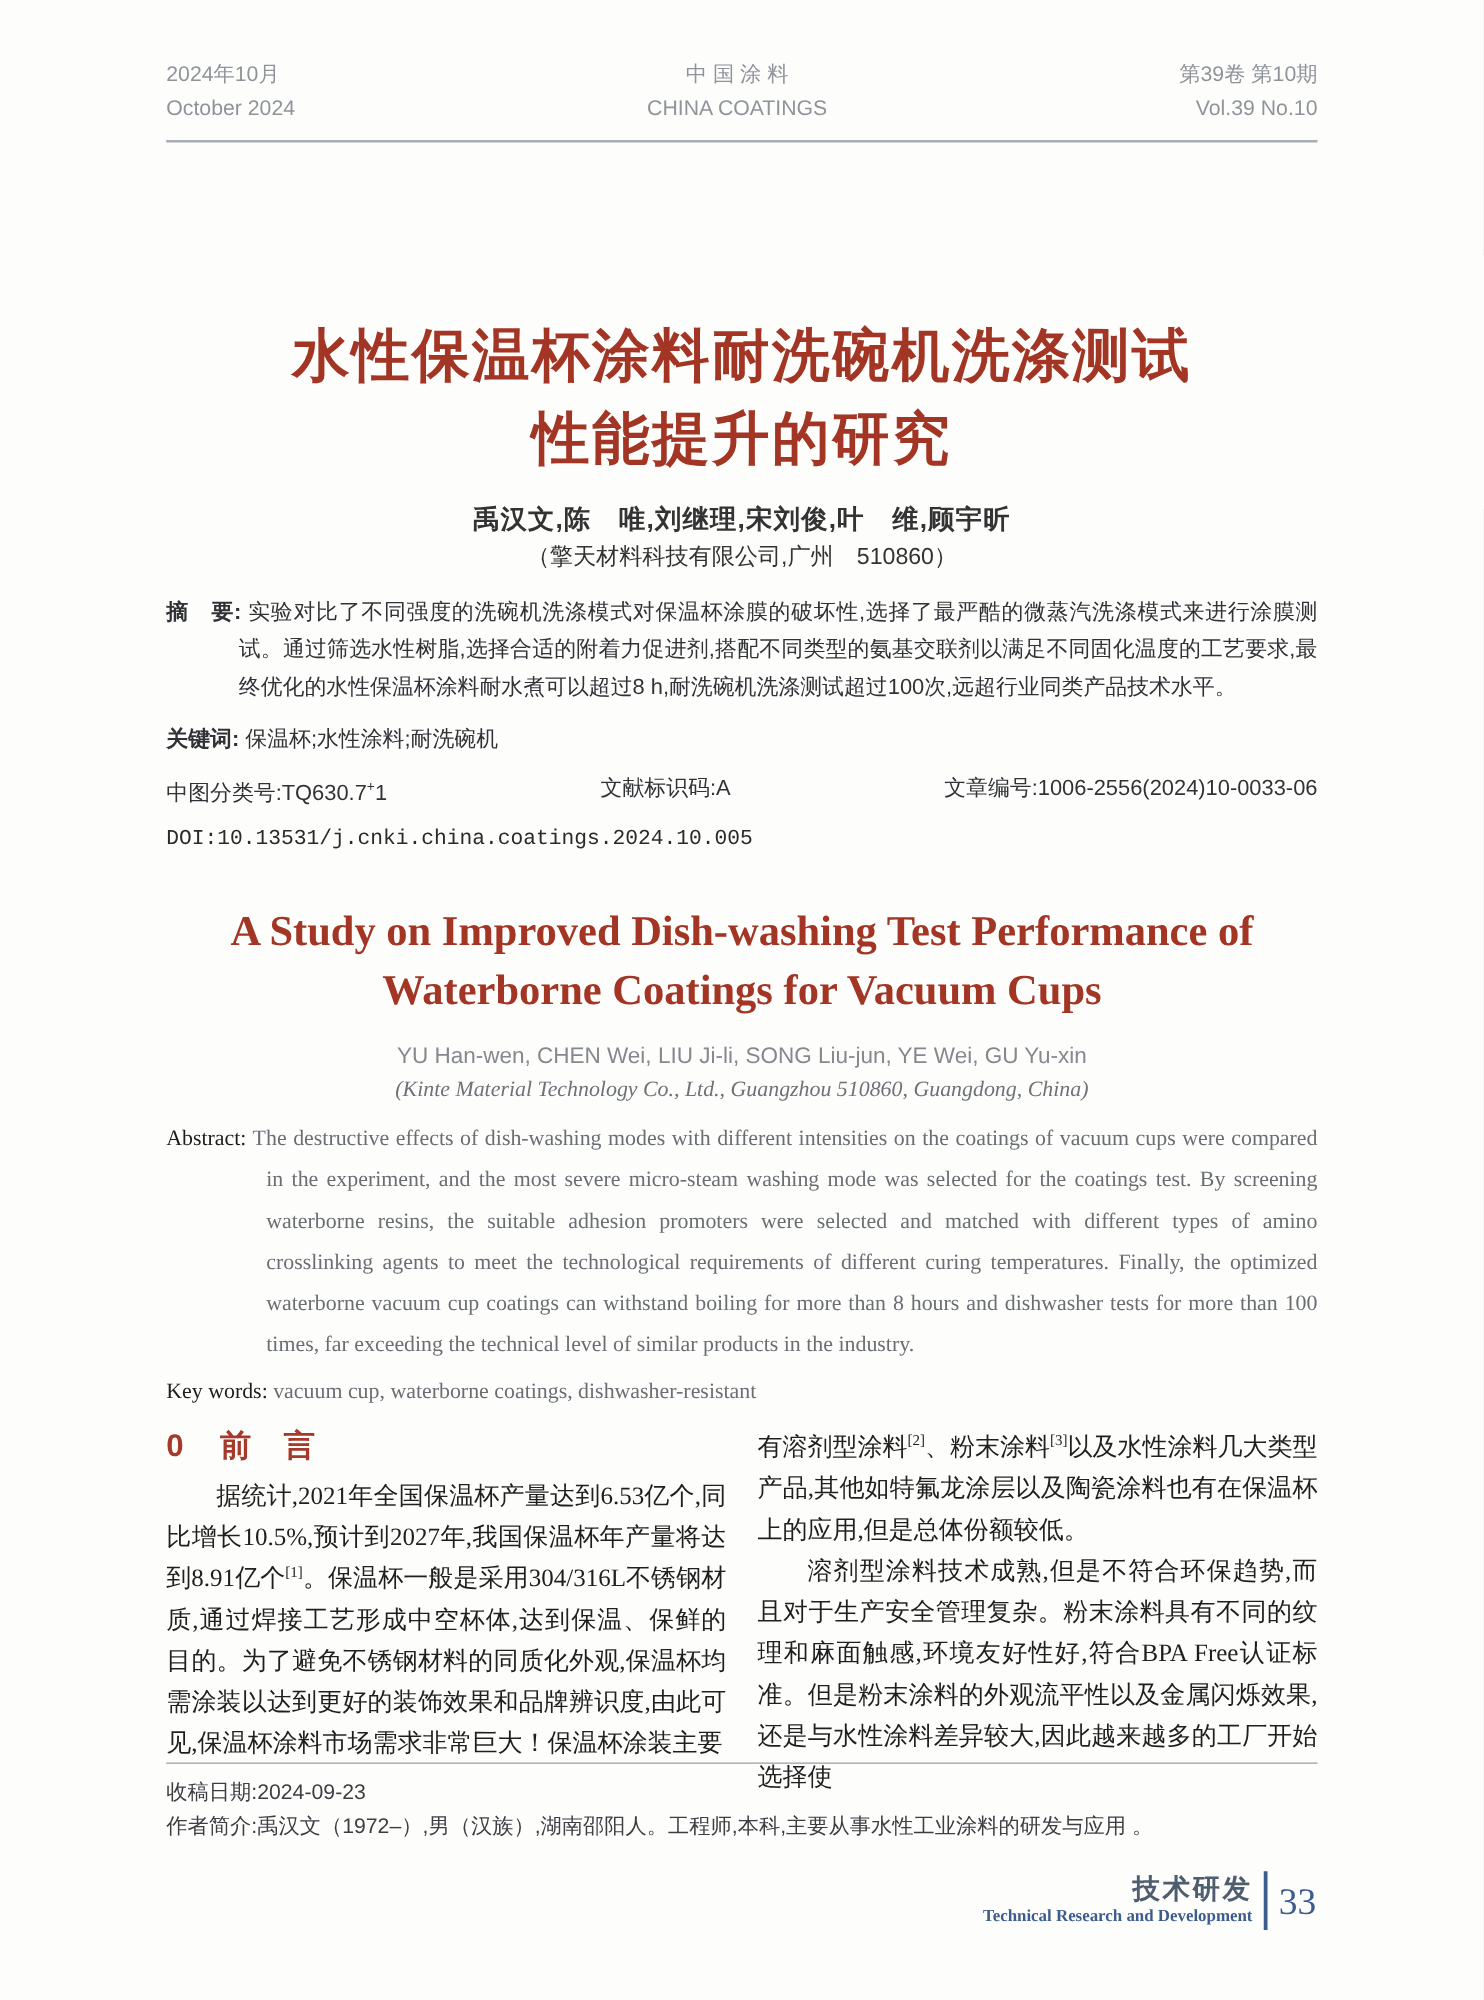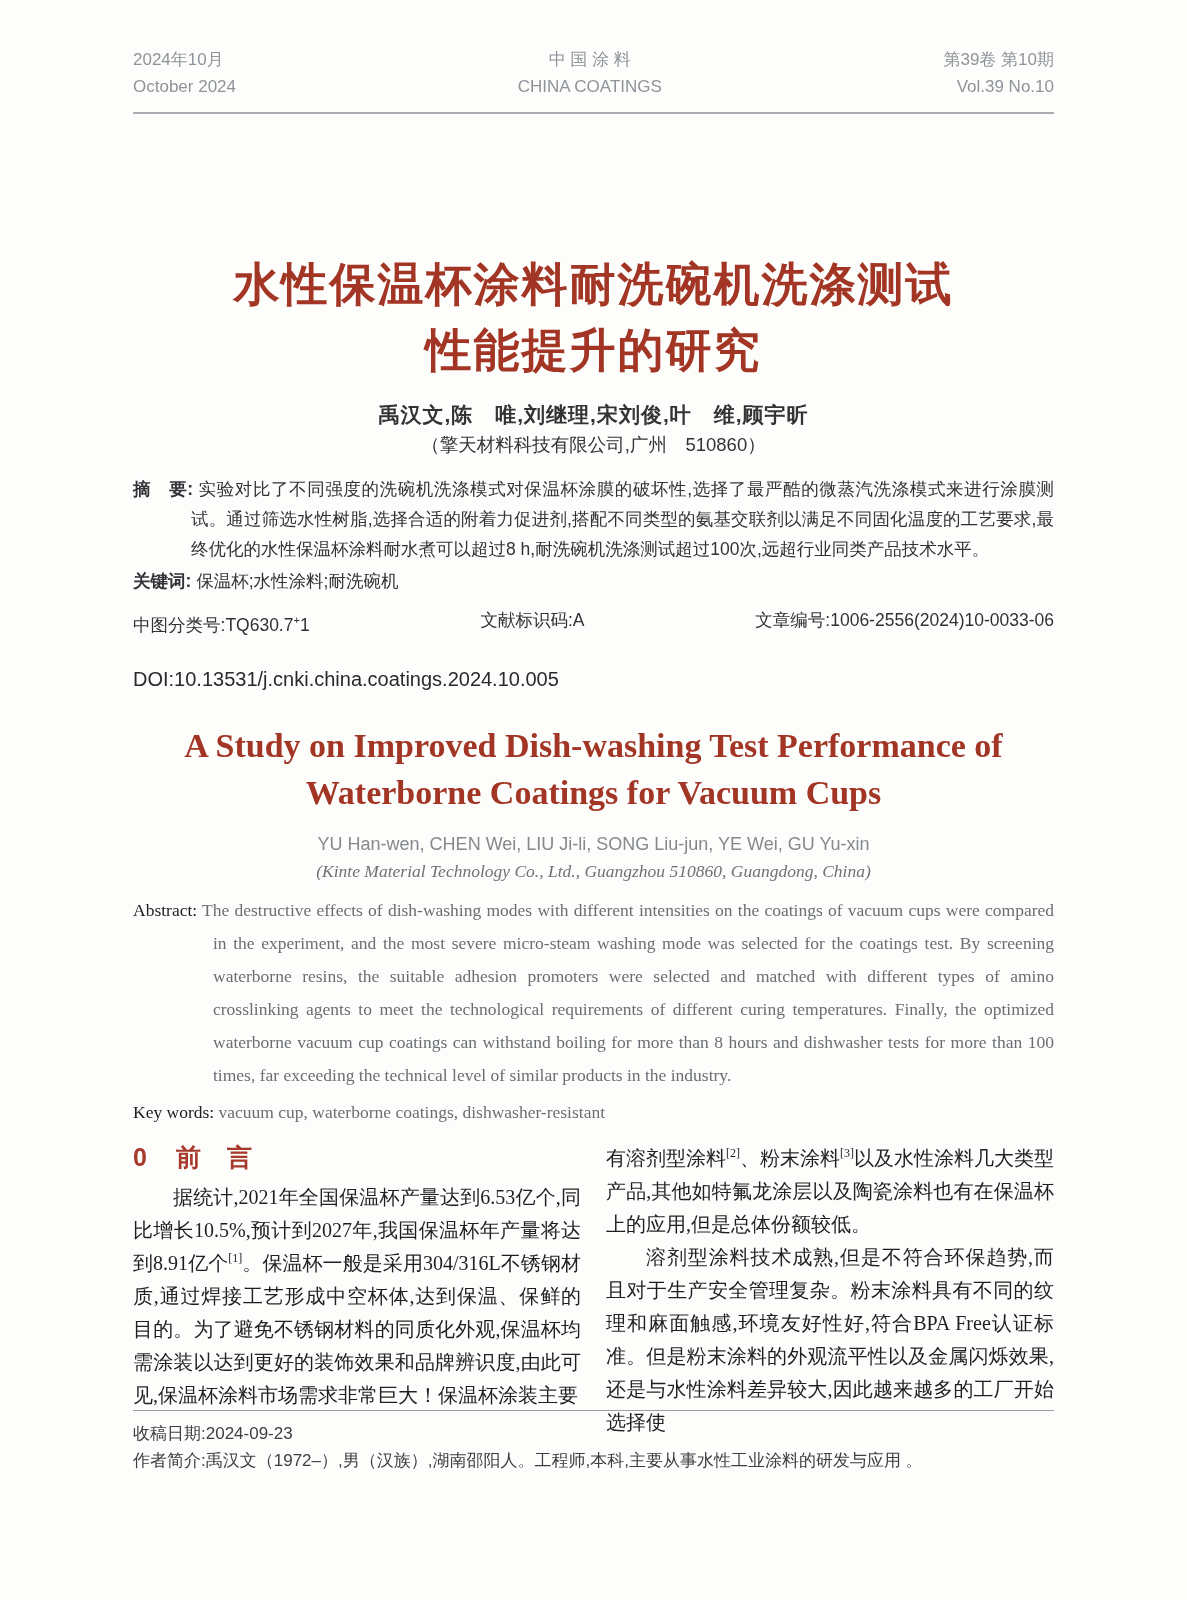--- a/index.html
+++ b/index.html
@@ -24,24 +24,24 @@
   
   .title-cn { top:251px; left:133px; width:921px; text-align:center;
     font-size:46px; font-weight:800; letter-spacing:2px; line-height:66px; color:#a23524; }
   .authors-cn { top:401px; left:133px; width:921px; text-align:center; font-size:21px; font-weight:700; color:#333; letter-spacing:1px; }
   .affil-cn { top:432px; left:133px; width:921px; text-align:center; font-size:18.5px; color:#333; }
 
   
   .meta-block { top:474px; left:133px; width:921px; font-size:17.5px; line-height:30px; color:#303236; text-align:justify; }
   .hang { padding-left:58px; text-indent:-58px; }
   .lbl { font-weight:600; }
-  .keywords-cn { margin-top:2px; }
+  .keywords-cn { margin-top:12px; }
   .meta-row { margin-top:9px; display:flex; justify-content:space-between; white-space:nowrap;gap:44px; }
   .meta-row sup { font-size:11px; }
-  .doi { margin-top:24px; font-family:Liberation Sans, sans-serif; font-size:20px; color:#2a2a2a; }
+  .doi { margin-top:8px; font-family:Liberation Mono, monospace; font-size:17px; color:#2a2a2a; }
 
   
   .title-en { top:722px; left:133px; width:921px; text-align:center;
     font-family:"Liberation Serif", serif; font-weight:700; font-size:34px; line-height:47px; color:#a23524; }
   .authors-en { top:834px; left:133px; width:921px; text-align:center; font-size:18px; color:#85898e; }
   .affil-en { top:861px; left:133px; width:921px; text-align:center; font-family:"Liberation Serif", serif; font-style:italic; font-size:17.5px; color:#6e7277; }
 
   
   .abstract-en-block { top:894px; left:133px; width:921px; font-family:"Liberation Serif", serif; font-size:17.5px; line-height:33px; color:#6a6e73; text-align:justify; }
   .hang-en { padding-left:80px; text-indent:-80px; }
@@ -145,14 +145,22 @@
       </p>
       <p class="ind">溶剂型涂料技术成熟,但是不符合环保趋势,而且对于生产安全管理复杂。粉末涂料具有不同的纹理和麻面触感,环境友好性好,符合BPA Free认证标准。但是粉末涂料的外观流平性以及金属闪烁效果,还是与水性涂料差异较大,因此越来越多的工厂开始选择使</p>
     </div>
   </div>
 
   <div class="abs footnote">
     <div>收稿日期:2024-09-23</div>
     <div>作者简介:禹汉文（1972–）,男（汉族）,湖南邵阳人。工程师,本科,主要从事水性工业涂料的研发与应用 。</div>
   </div>
 
+  <div class="abs footer-right">
+    <div class="cat">
+      <div class="cat-cn">技术研发</div>
+      <div class="cat-en">Technical Research and Development</div>
+    </div>
+    <div class="vbar"></div>
+    <div class="pagenum">33</div>
+  </div>
 
 </div>
 
 </body></html>

